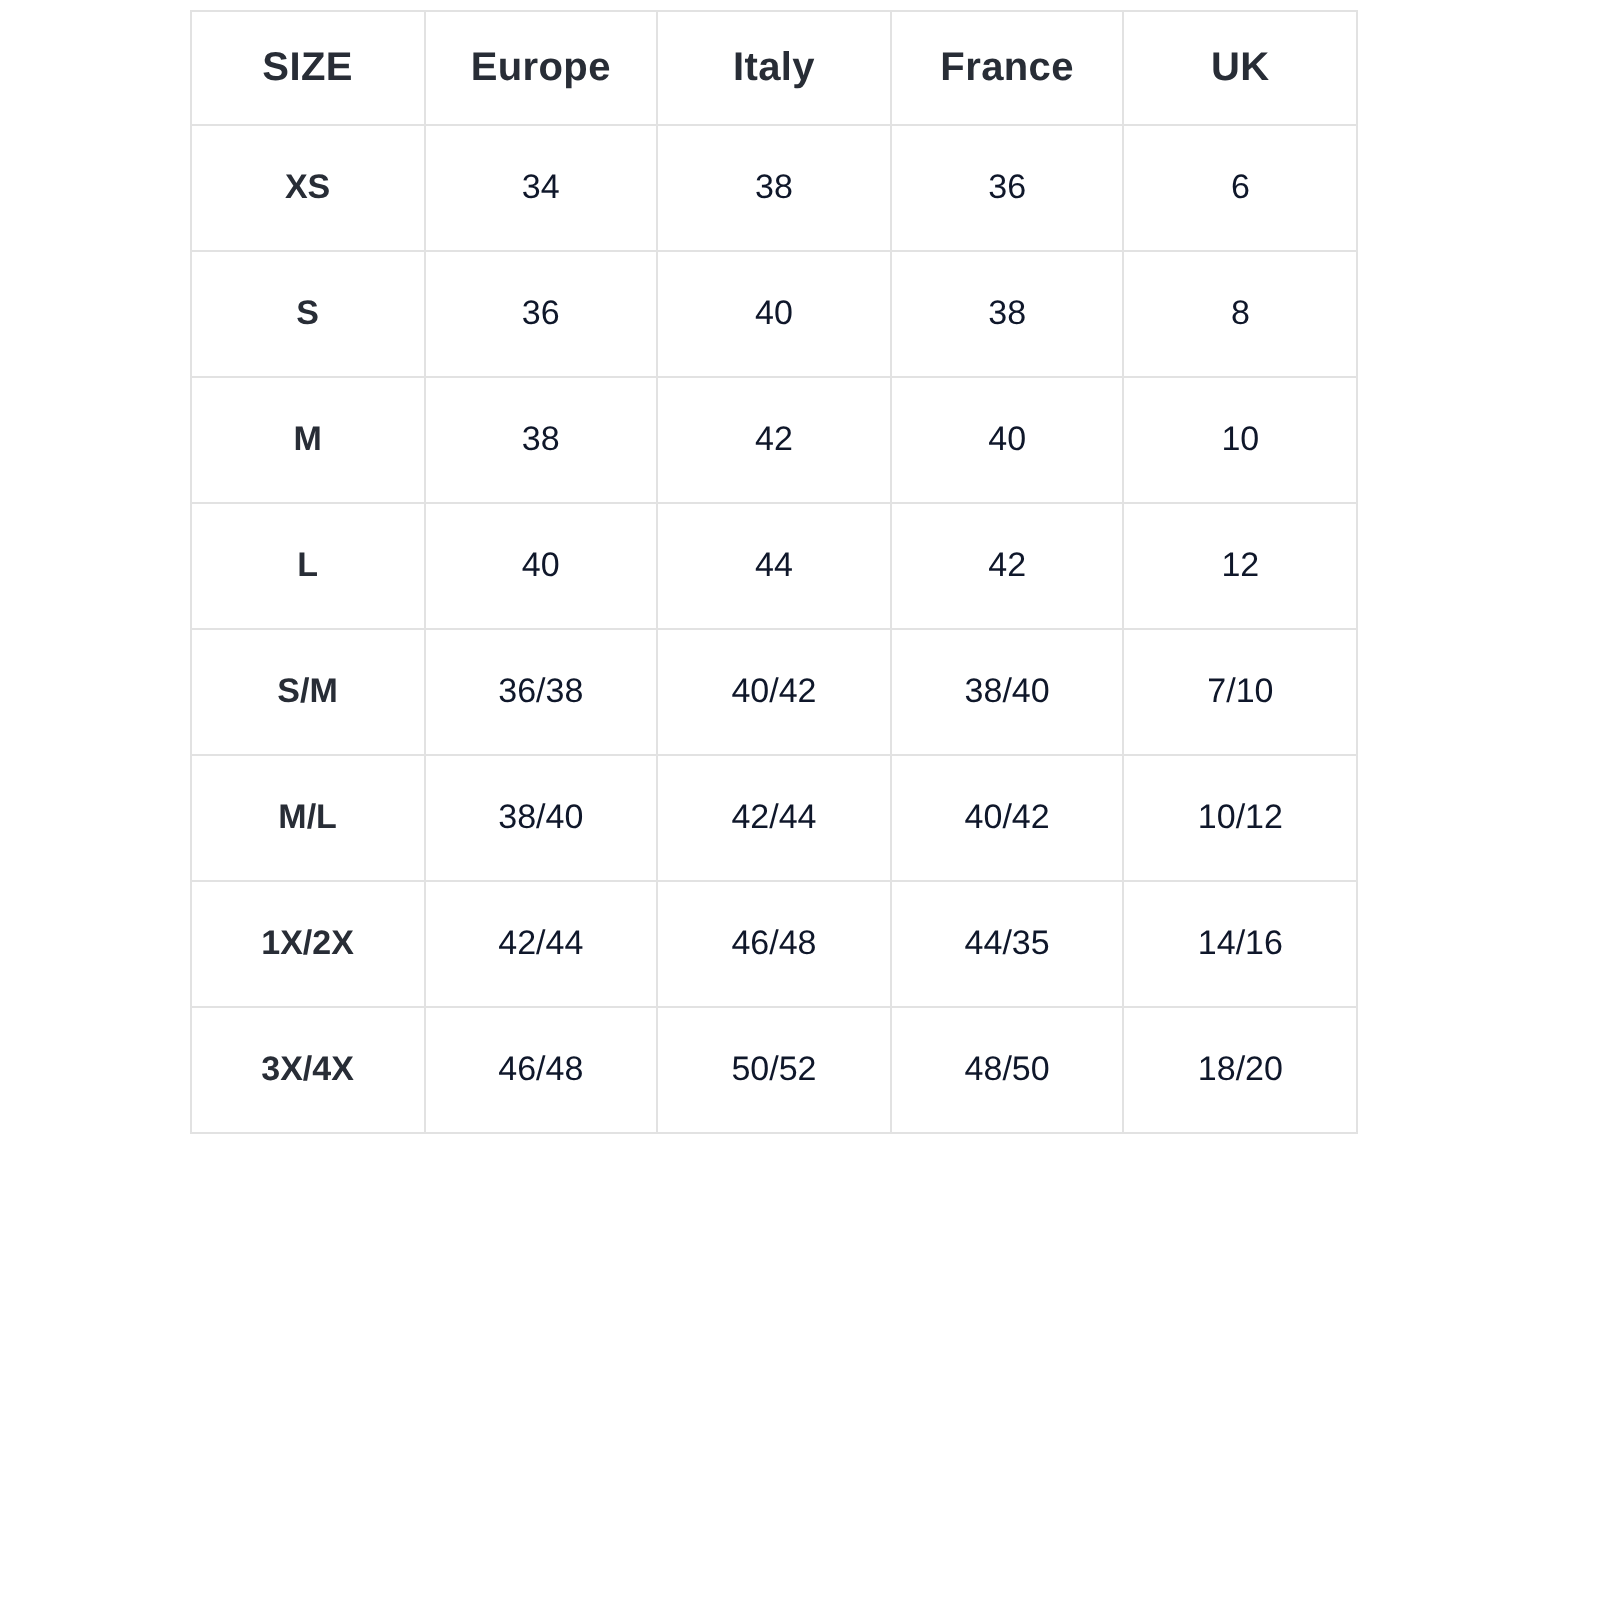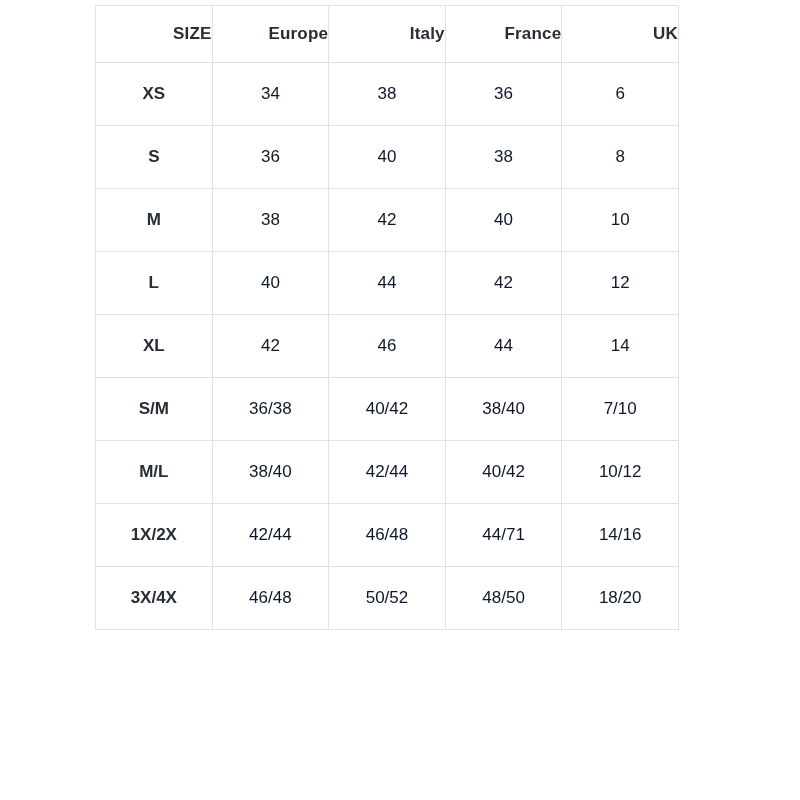--- a/index.html
+++ b/index.html
@@ -29,25 +29,24 @@
     background: #ffffff;
   }
   table.size-table td, table.size-table th {
     border: 1px solid #e2e2e2;
     text-align: center;
     vertical-align: middle;
     padding: 0;
   }
   table.size-table th {
     height: 57px;
-    font-size: 17px;
+    font-size: 20px;
     font-weight: 700;
     color: #282d36;
     letter-spacing: 0.2px;
-    text-align: right;
   }
   table.size-table td {
     height: 63px;
     font-size: 17px;
     font-weight: 400;
     color: #0f172a;
   }
   table.size-table td.label-cell {
     font-weight: 700;
     color: #282d36;
@@ -94,45 +93,38 @@
           <td>10</td>
         </tr>
         <tr>
           <td class="label-cell">L</td>
           <td>40</td>
           <td>44</td>
           <td>42</td>
           <td>12</td>
         </tr>
         <tr>
-          <td class="label-cell">XL</td>
-          <td>42</td>
-          <td>46</td>
-          <td>44</td>
-          <td>14</td>
-        </tr>
-        <tr>
           <td class="label-cell">S/M</td>
           <td>36/38</td>
           <td>40/42</td>
           <td>38/40</td>
           <td>7/10</td>
         </tr>
         <tr>
           <td class="label-cell">M/L</td>
           <td>38/40</td>
           <td>42/44</td>
           <td>40/42</td>
           <td>10/12</td>
         </tr>
         <tr>
           <td class="label-cell">1X/2X</td>
           <td>42/44</td>
           <td>46/48</td>
-          <td>44/71</td>
+          <td>44/35</td>
           <td>14/16</td>
         </tr>
         <tr>
           <td class="label-cell">3X/4X</td>
           <td>46/48</td>
           <td>50/52</td>
           <td>48/50</td>
           <td>18/20</td>
         </tr>
       </tbody>

